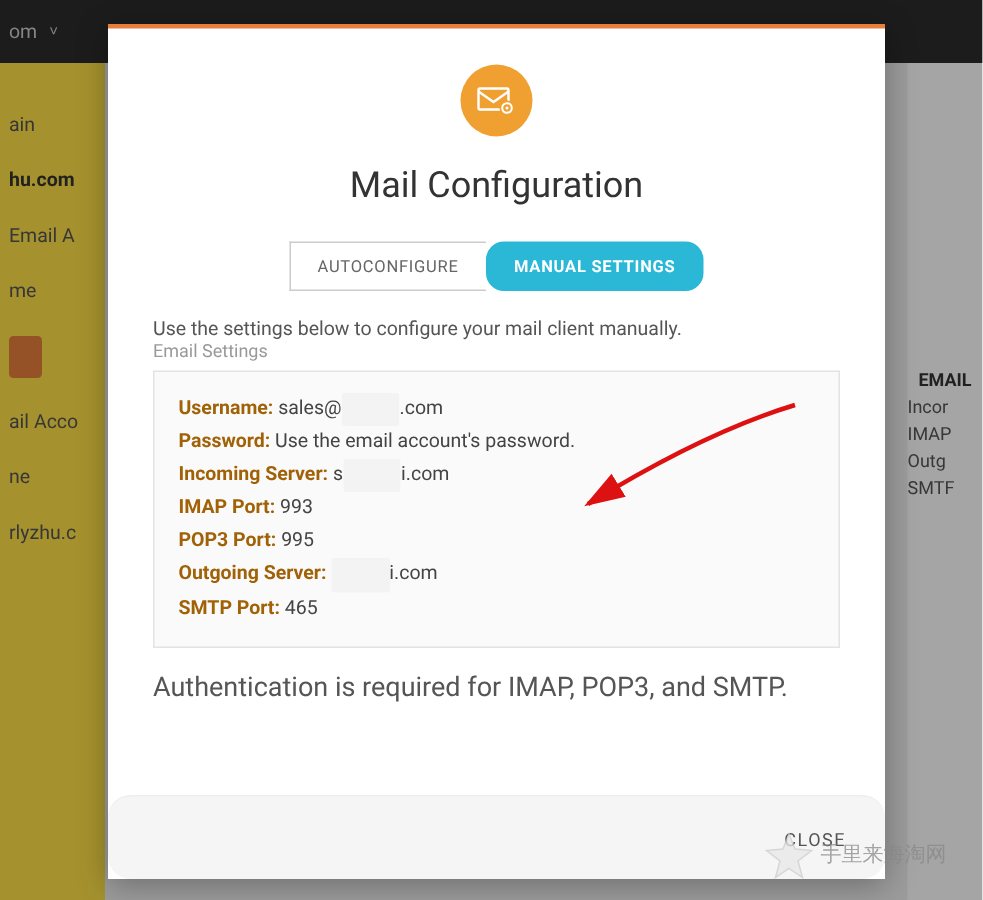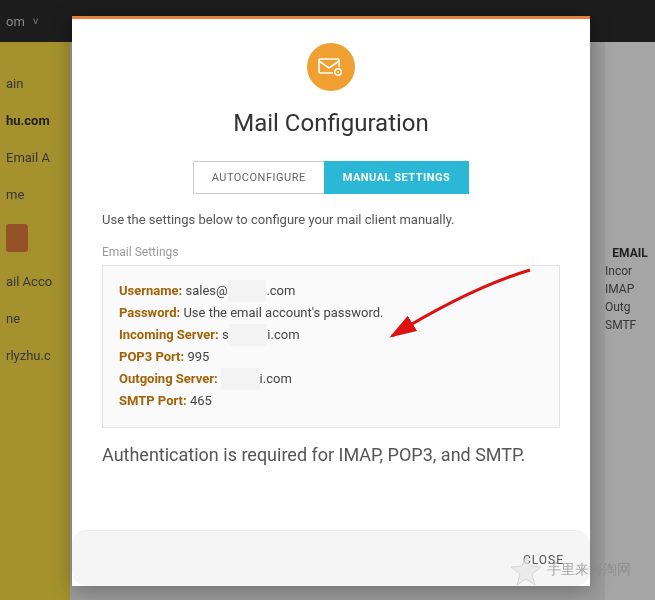--- a/index.html
+++ b/index.html
@@ -13,23 +13,23 @@
 .bg-right div { margin: 4px 0; white-space: nowrap; }
 .bg-right .bold { font-weight: 700; color: #333; text-align: center; }
 .overlay { position: absolute; top: 0; left: 0; right: 0; bottom: 0; background: rgba(0,0,0,0.35); }
 .modal { position: absolute; top: 16px; left: 72px; width: 518px; height: 570px; background: #fff; border-top: 3px solid #e67e3c; box-shadow: 0 4px 20px rgba(0,0,0,0.3); display: flex; flex-direction: column; }
 .modal-body { flex: 1; padding: 24px 30px 12px; }
 .icon-wrap { display: flex; justify-content: center; margin-bottom: 18px; }
 .icon-circle { width: 48px; height: 48px; background: #f0a030; border-radius: 50%; display: flex; align-items: center; justify-content: center; }
 .modal-title { text-align: center; font-size: 24px; font-weight: 400; color: #333; margin-bottom: 24px; }
 .tabs { display: flex; justify-content: center; margin-bottom: 18px; }
 .tab { padding: 9px 18px; font-size: 11px; letter-spacing: 0.5px; border: 1px solid #ccc; background: #fff; color: #666; cursor: pointer; }
-.tab.active { background: #2bb8d6; border-color: #2bb8d6; color: #fff; font-weight: 700; }
+.tab.active { background: #2bb8d6; border-color: #2bb8d6; color: #fff; font-weight: 700; border-radius: 12px; }
 .tab:first-child { border-right: none; }
-.desc { font-size: 13px; color: #555; margin-bottom: 18px; }
+.desc { font-size: 13px; color: #555; }
 .section-label { font-size: 12px; color: #999; margin-bottom: 6px; }
 .settings-box { border: 1px solid #e3e3e3; background: #fafafa; padding: 14px 16px; font-size: 13px; color: #444; line-height: 1.7; position: relative; }
 .settings-box .row strong { font-weight: 700; color: #a16207; }
 .auth-note { font-size: 18px; color: #555; margin-top: 16px; }
 .modal-footer { background: #f5f5f5; padding: 18px 26px; text-align: right; border-top: 1px solid #eee; border-radius: 15px; }
 .close-btn { background: transparent; border: none; font-size: 12px; letter-spacing: 1px; color: #555; cursor: pointer; }
 .arrow { position: absolute; top: 268px; left: 380px; pointer-events: none; }
 .watermark { position: absolute; bottom: 14px; right: 24px; display: flex; align-items: center; opacity: 0.75; font-size: 14px; color: #888; pointer-events: none; }
 .watermark svg { margin-right: 4px; }
 .redact { display: inline-block; background: #f3f3f3; color: #f3f3f3; border-radius: 2px; }
@@ -96,20 +96,24 @@
       </div>
       <div class="row">
         <strong>Password:</strong>
         <span>Use the email account's password.</span>
       </div>
       <div class="row">
         <strong>Incoming Server:</strong>
         <span>s</span><span class="redact">xxxxxx</span><span>i.com</span>
       </div>
       <div class="row">
+        <strong>IMAP Port:</strong>
+        <span>993</span>
+      </div>
+      <div class="row">
         <strong>POP3 Port:</strong>
         <span>995</span>
       </div>
       <div class="row">
         <strong>Outgoing Server:</strong>
         <span class="redact">xxxxxx</span><span>i.com</span>
       </div>
       <div class="row">
         <strong>SMTP Port:</strong>
         <span>465</span>

